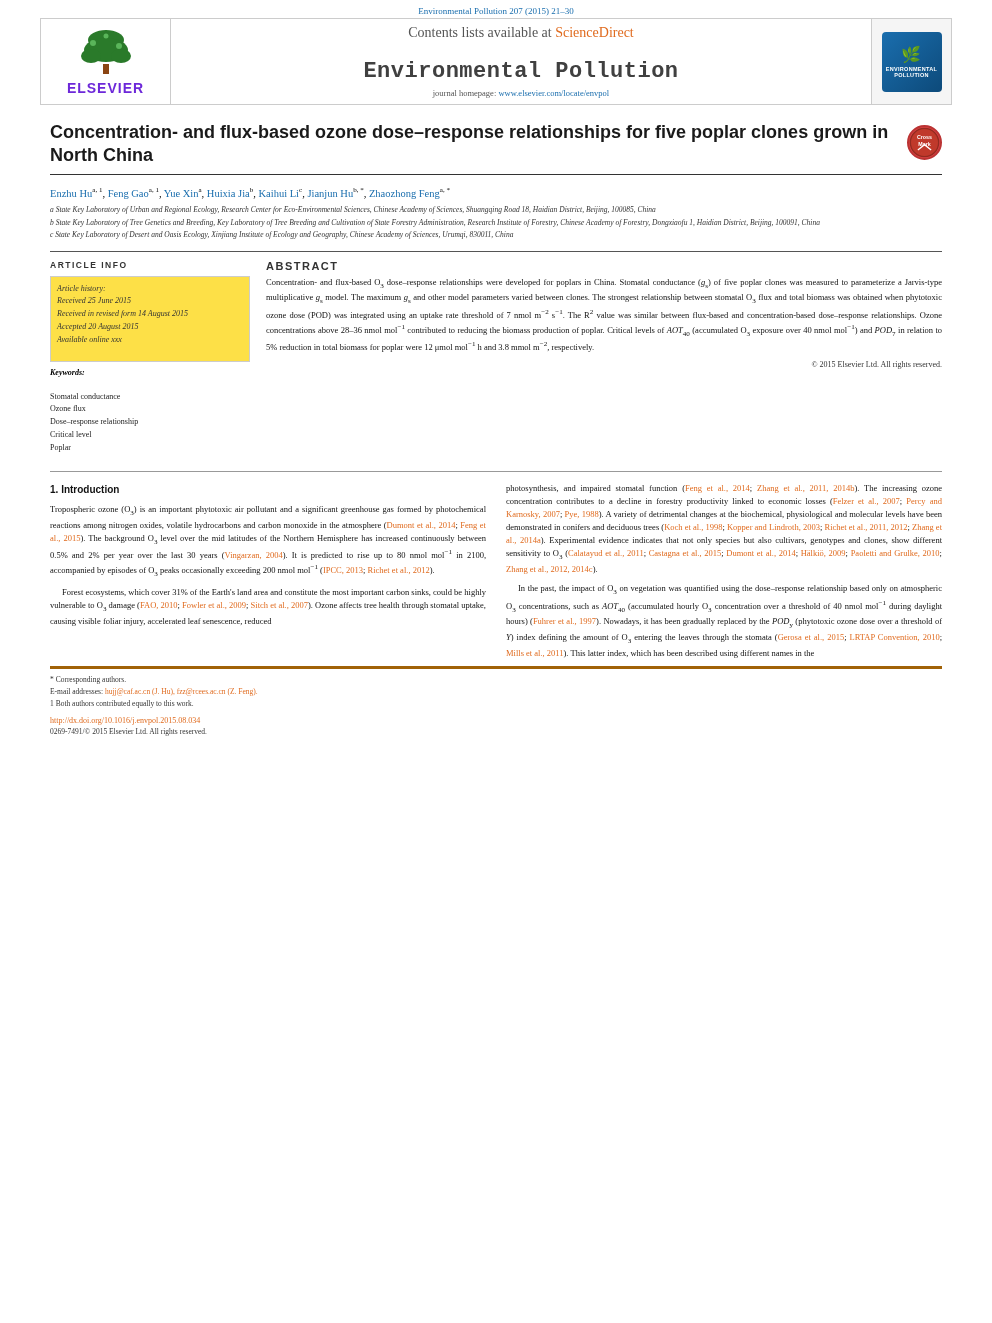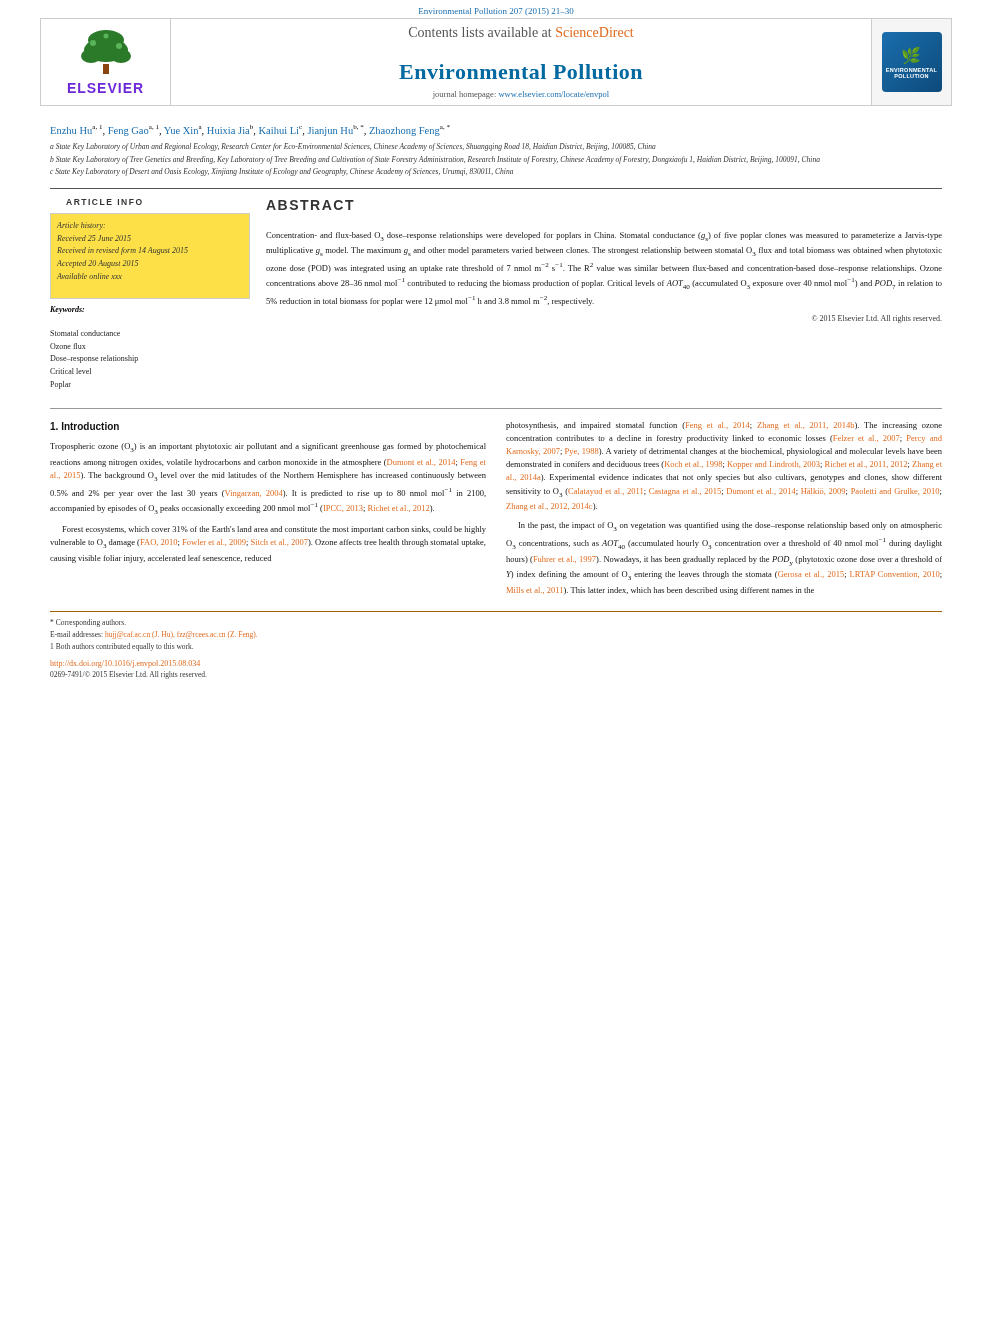--- a/index.html
+++ b/index.html
@@ -67,22 +67,22 @@
       color: #555;
       margin-bottom: 18px;
     }
     .sciencedirect-link {
       color: #e06b1f;
       text-decoration: none;
     }
     .journal-name-big {
       font-size: 22px;
       font-weight: bold;
-      color: #0369a1;
-      font-family: Liberation Serif, serif;
+      color: #404040;
+      font-family: Liberation Mono, monospace;
       letter-spacing: 0.5px;
       margin-bottom: 4px;
     }
     .homepage-line {
       font-size: 8.5px;
       color: #555;
     }
     .homepage-link {
       color: #1a6eae;
       text-decoration: none;
@@ -206,21 +206,20 @@
     }
 
     .article-info-header {
       font-size: 8.5px;
       letter-spacing: 1.5px;
       text-transform: uppercase;
       font-family: Arial, sans-serif;
       color: #333;
       margin-bottom: 6px;
       font-weight: bold;
-      margin-left: 16px;
     }
 
     .article-history {
       font-size: 8px;
       line-height: 1.6;
       margin-bottom: 8px;
       font-style: italic;
       color: #333;
     }
 
@@ -233,26 +232,26 @@
       font-weight: bold;
       margin-bottom: 14px;
     }
     .keywords-list {
       font-size: 8px;
       line-height: 1.6;
       color: #222;
     }
 
     .abstract-header {
-      font-size: 14px;
+      font-size: 11px;
       letter-spacing: 1.5px;
       text-transform: uppercase;
       font-family: Arial, sans-serif;
       color: #333;
-      margin-bottom: 16px;
+      margin-bottom: 4px;
       font-weight: bold;
     }
     .abstract-text {
       font-size: 8.5px;
       line-height: 1.55;
       color: #111;
       text-align: justify;
     }
     .copyright-line {
       font-size: 8px;
@@ -296,22 +295,22 @@
       text-indent: 0;
     }
 
     .ref-link {
       color: #e06b1f;
       text-decoration: none;
     }
 
     
     .footnotes {
-      margin-top: 8px;
-      border-top: 1px solid #a16207;
+      margin-top: 0;
+      border-top: 3px solid #a16207;
       padding-top: 6px;
       font-size: 7.5px;
       color: #333;
     }
     .footnote-line {
       margin-bottom: 3px;
     }
     .doi-line {
       margin-top: 8px;
       font-size: 8px;
@@ -376,20 +375,33 @@
   <div class="journal-header-right">
     <div class="journal-badge">
       <div class="journal-badge-leaf">🌿</div>
       <div>ENVIRONMENTAL<br>POLLUTION</div>
     </div>
   </div>
 </div>
 
 <div class="main-content">
 
+  <div class="article-title-section">
+    <div class="article-title">Concentration- and flux-based ozone dose–response relationships for five poplar clones grown in North China</div>
+    <div class="crossmark-badge">
+      <div class="crossmark-circle">
+        <svg width="35" height="35" viewBox="0 0 35 35">
+          <circle cx="17.5" cy="17.5" r="16" fill="#c0392b" stroke="#922b21" stroke-width="1.5"></circle>
+          <text x="17.5" y="13" text-anchor="middle" fill="white" font-size="6" font-family="Arial" font-weight="bold">Cross</text>
+          <text x="17.5" y="21" text-anchor="middle" fill="white" font-size="6" font-family="Arial" font-weight="bold">Mark</text>
+          <path d="M10,26 L17.5,20 L25,26" stroke="white" stroke-width="1.5" fill="none"></path>
+        </svg>
+      </div>
+    </div>
+  </div>
 
   <div class="authors-line">
     <a class="author-link" href="#">Enzhu Hu</a><span class="superscript">a, 1</span>,
     <a class="author-link" href="#">Feng Gao</a><span class="superscript">a, 1</span>,
     <a class="author-link" href="#">Yue Xin</a><span class="superscript">a</span>,
     <a class="author-link" href="#">Huixia Jia</a><span class="superscript">b</span>,
     <a class="author-link" href="#">Kaihui Li</a><span class="superscript">c</span>,
     <a class="author-link" href="#">Jianjun Hu</a><span class="superscript">b, *</span>,
     <a class="author-link" href="#">Zhaozhong Feng</a><span class="superscript">a, *</span>
   </div>

